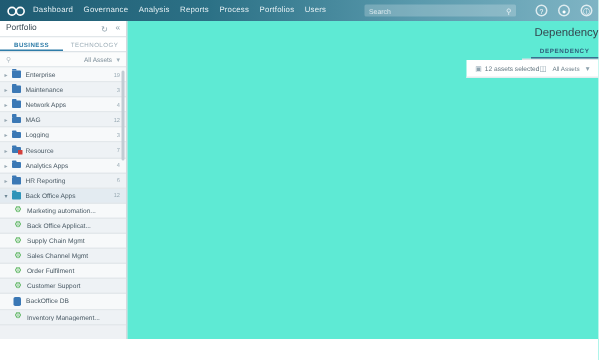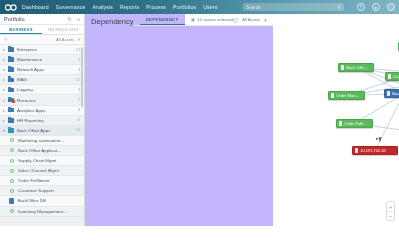--- a/index.html
+++ b/index.html
@@ -110,21 +110,21 @@
   .sb-row.child { padding-left: 9px; }
 
   .sb-scroll {
     position: absolute; right: 1px; top: 2px; width: 2px; height: 60px;
     background: #c2ccd3; border-radius: 1px;
   }
 
   
   .main {
     position: absolute; left: 85px; top: 14px; right: 0; bottom: 0;
-    background: #c4b5fd; display: flex; flex-direction: row;
+    background: #5eead4; display: flex; flex-direction: column; align-items: flex-end;
   }
   .page-title {
     padding: 3px 0 2px 6px; font-size: 7.6px; color: #34434d;
   }
   .tabbar { display: flex; border-bottom: 1px solid #dfe4e8; padding-left: 6px; height: 12px; }
   .tab {
     font-size: 4.2px; letter-spacing: .4px; color: #56707f;
     padding: 0 6px; display: flex; align-items: center; cursor: pointer;
   }
   .tab.active { border-bottom: 1.4px solid #3a6f8f; color: #2f5f7c; font-weight: bold; }

